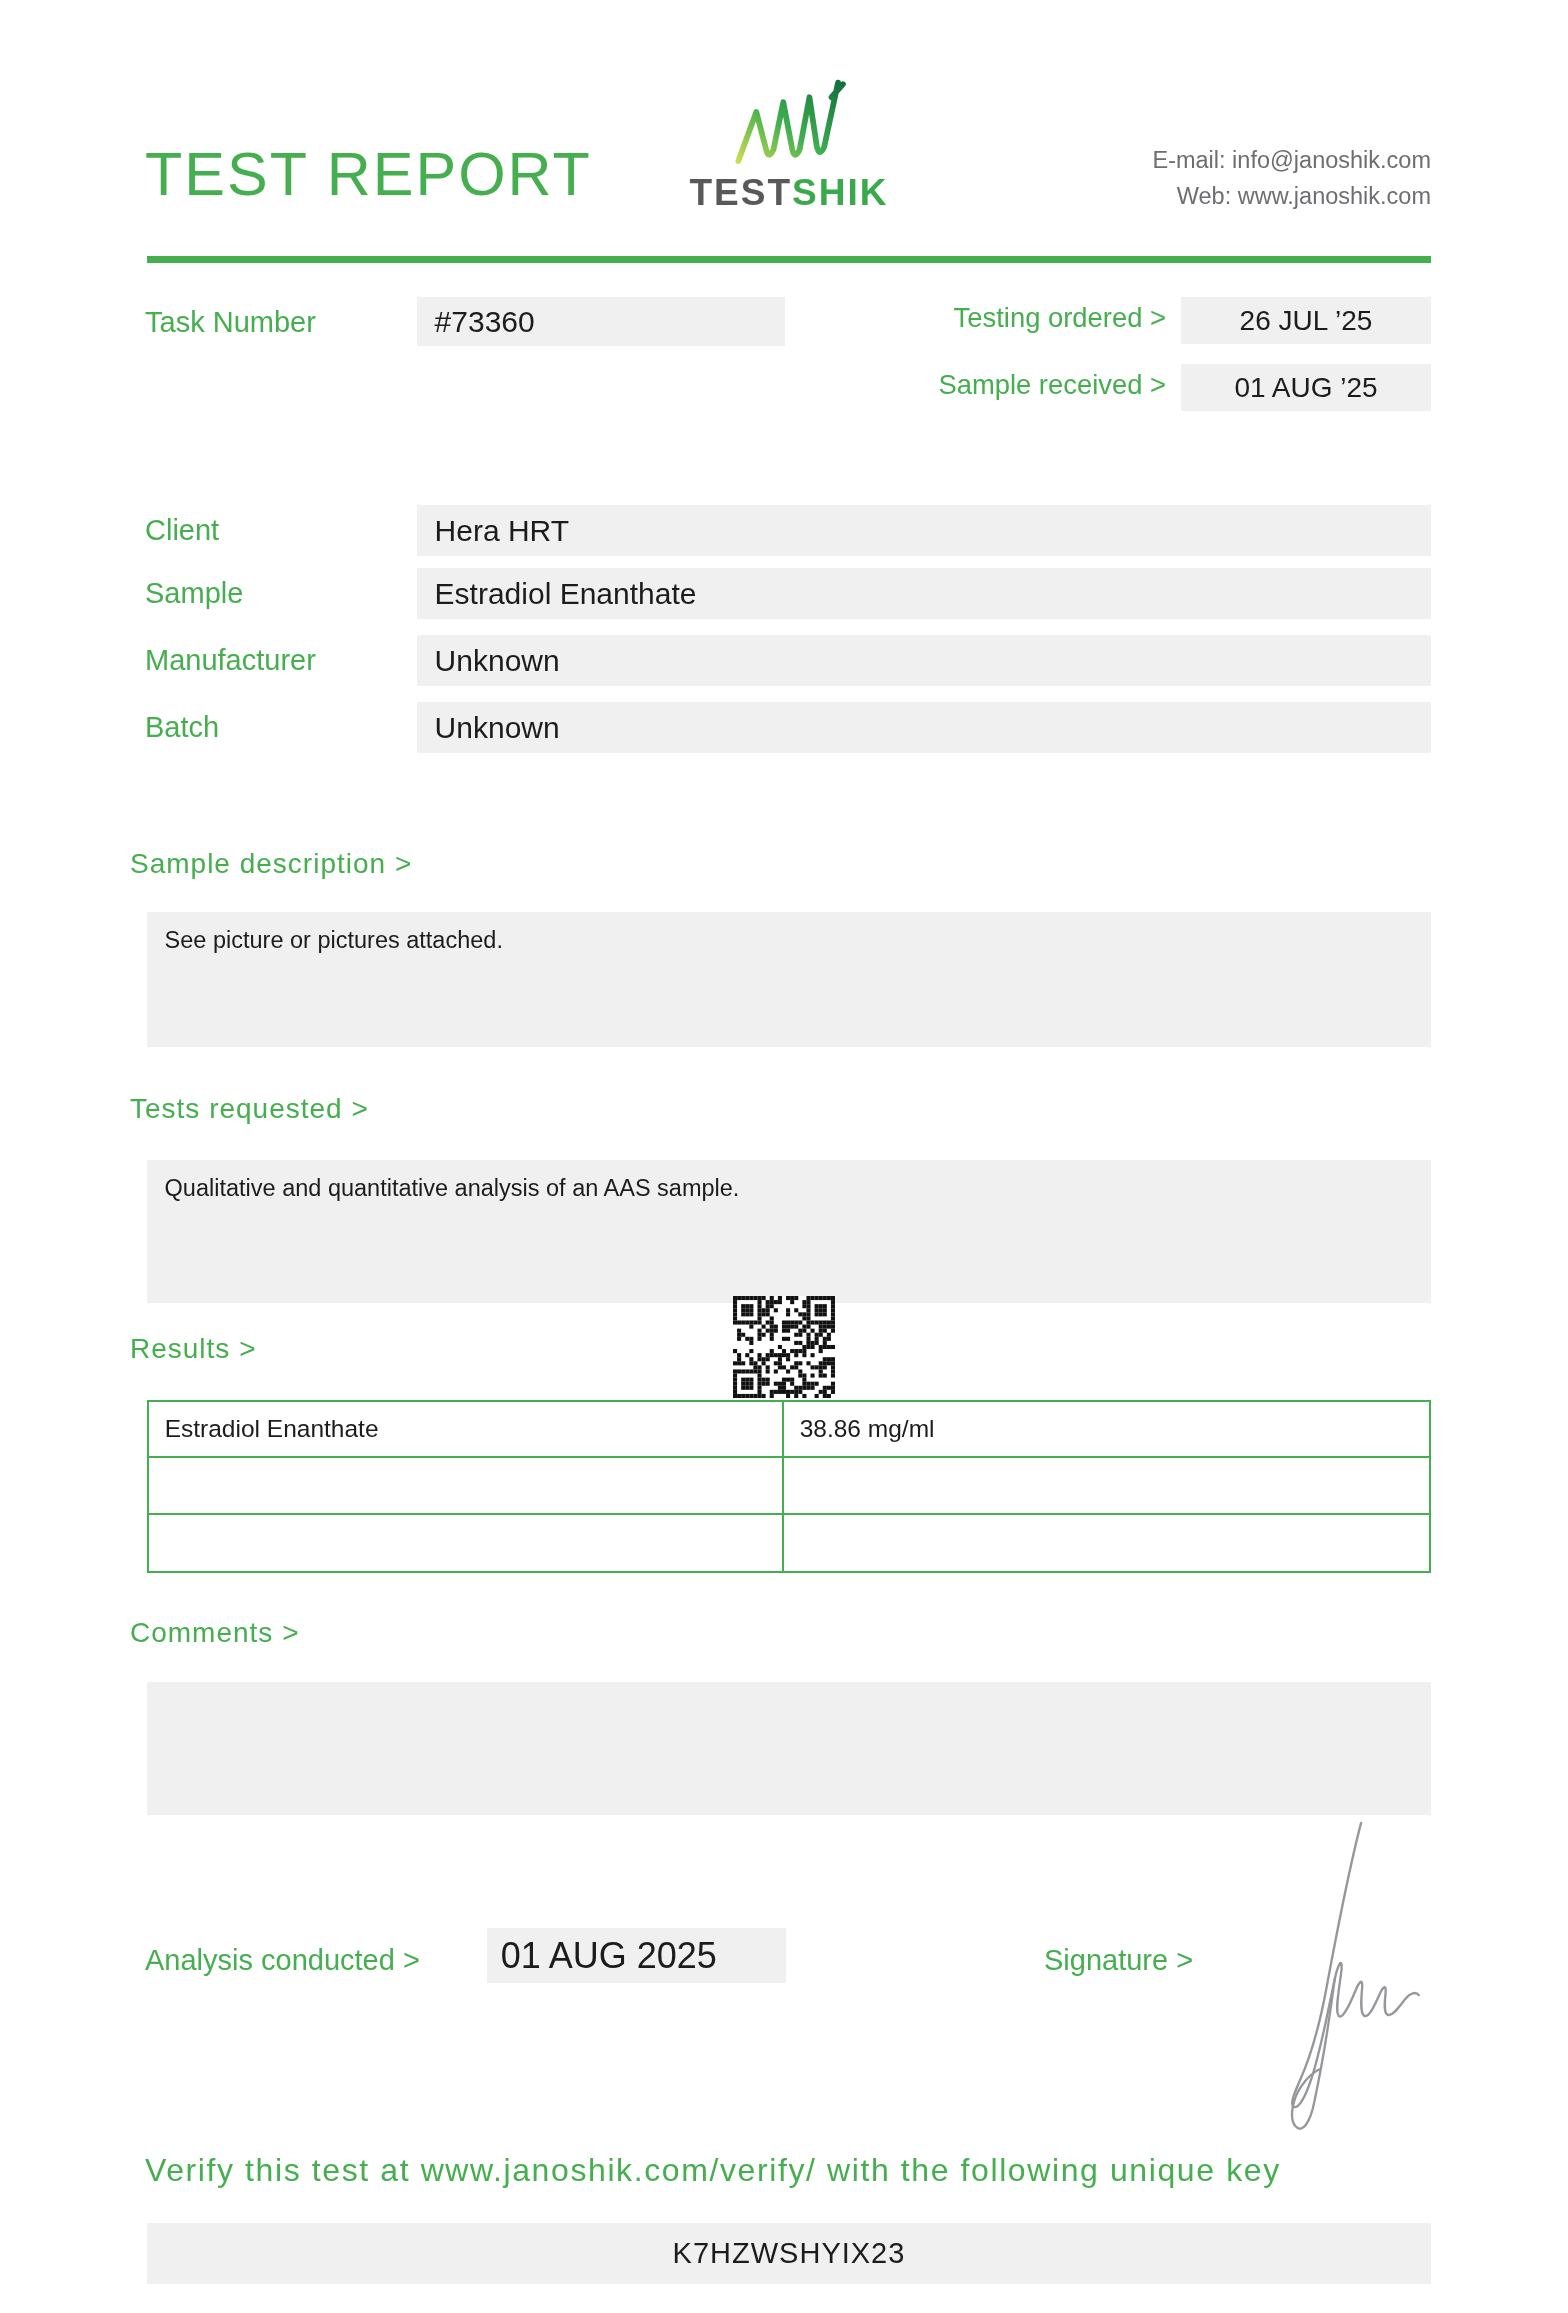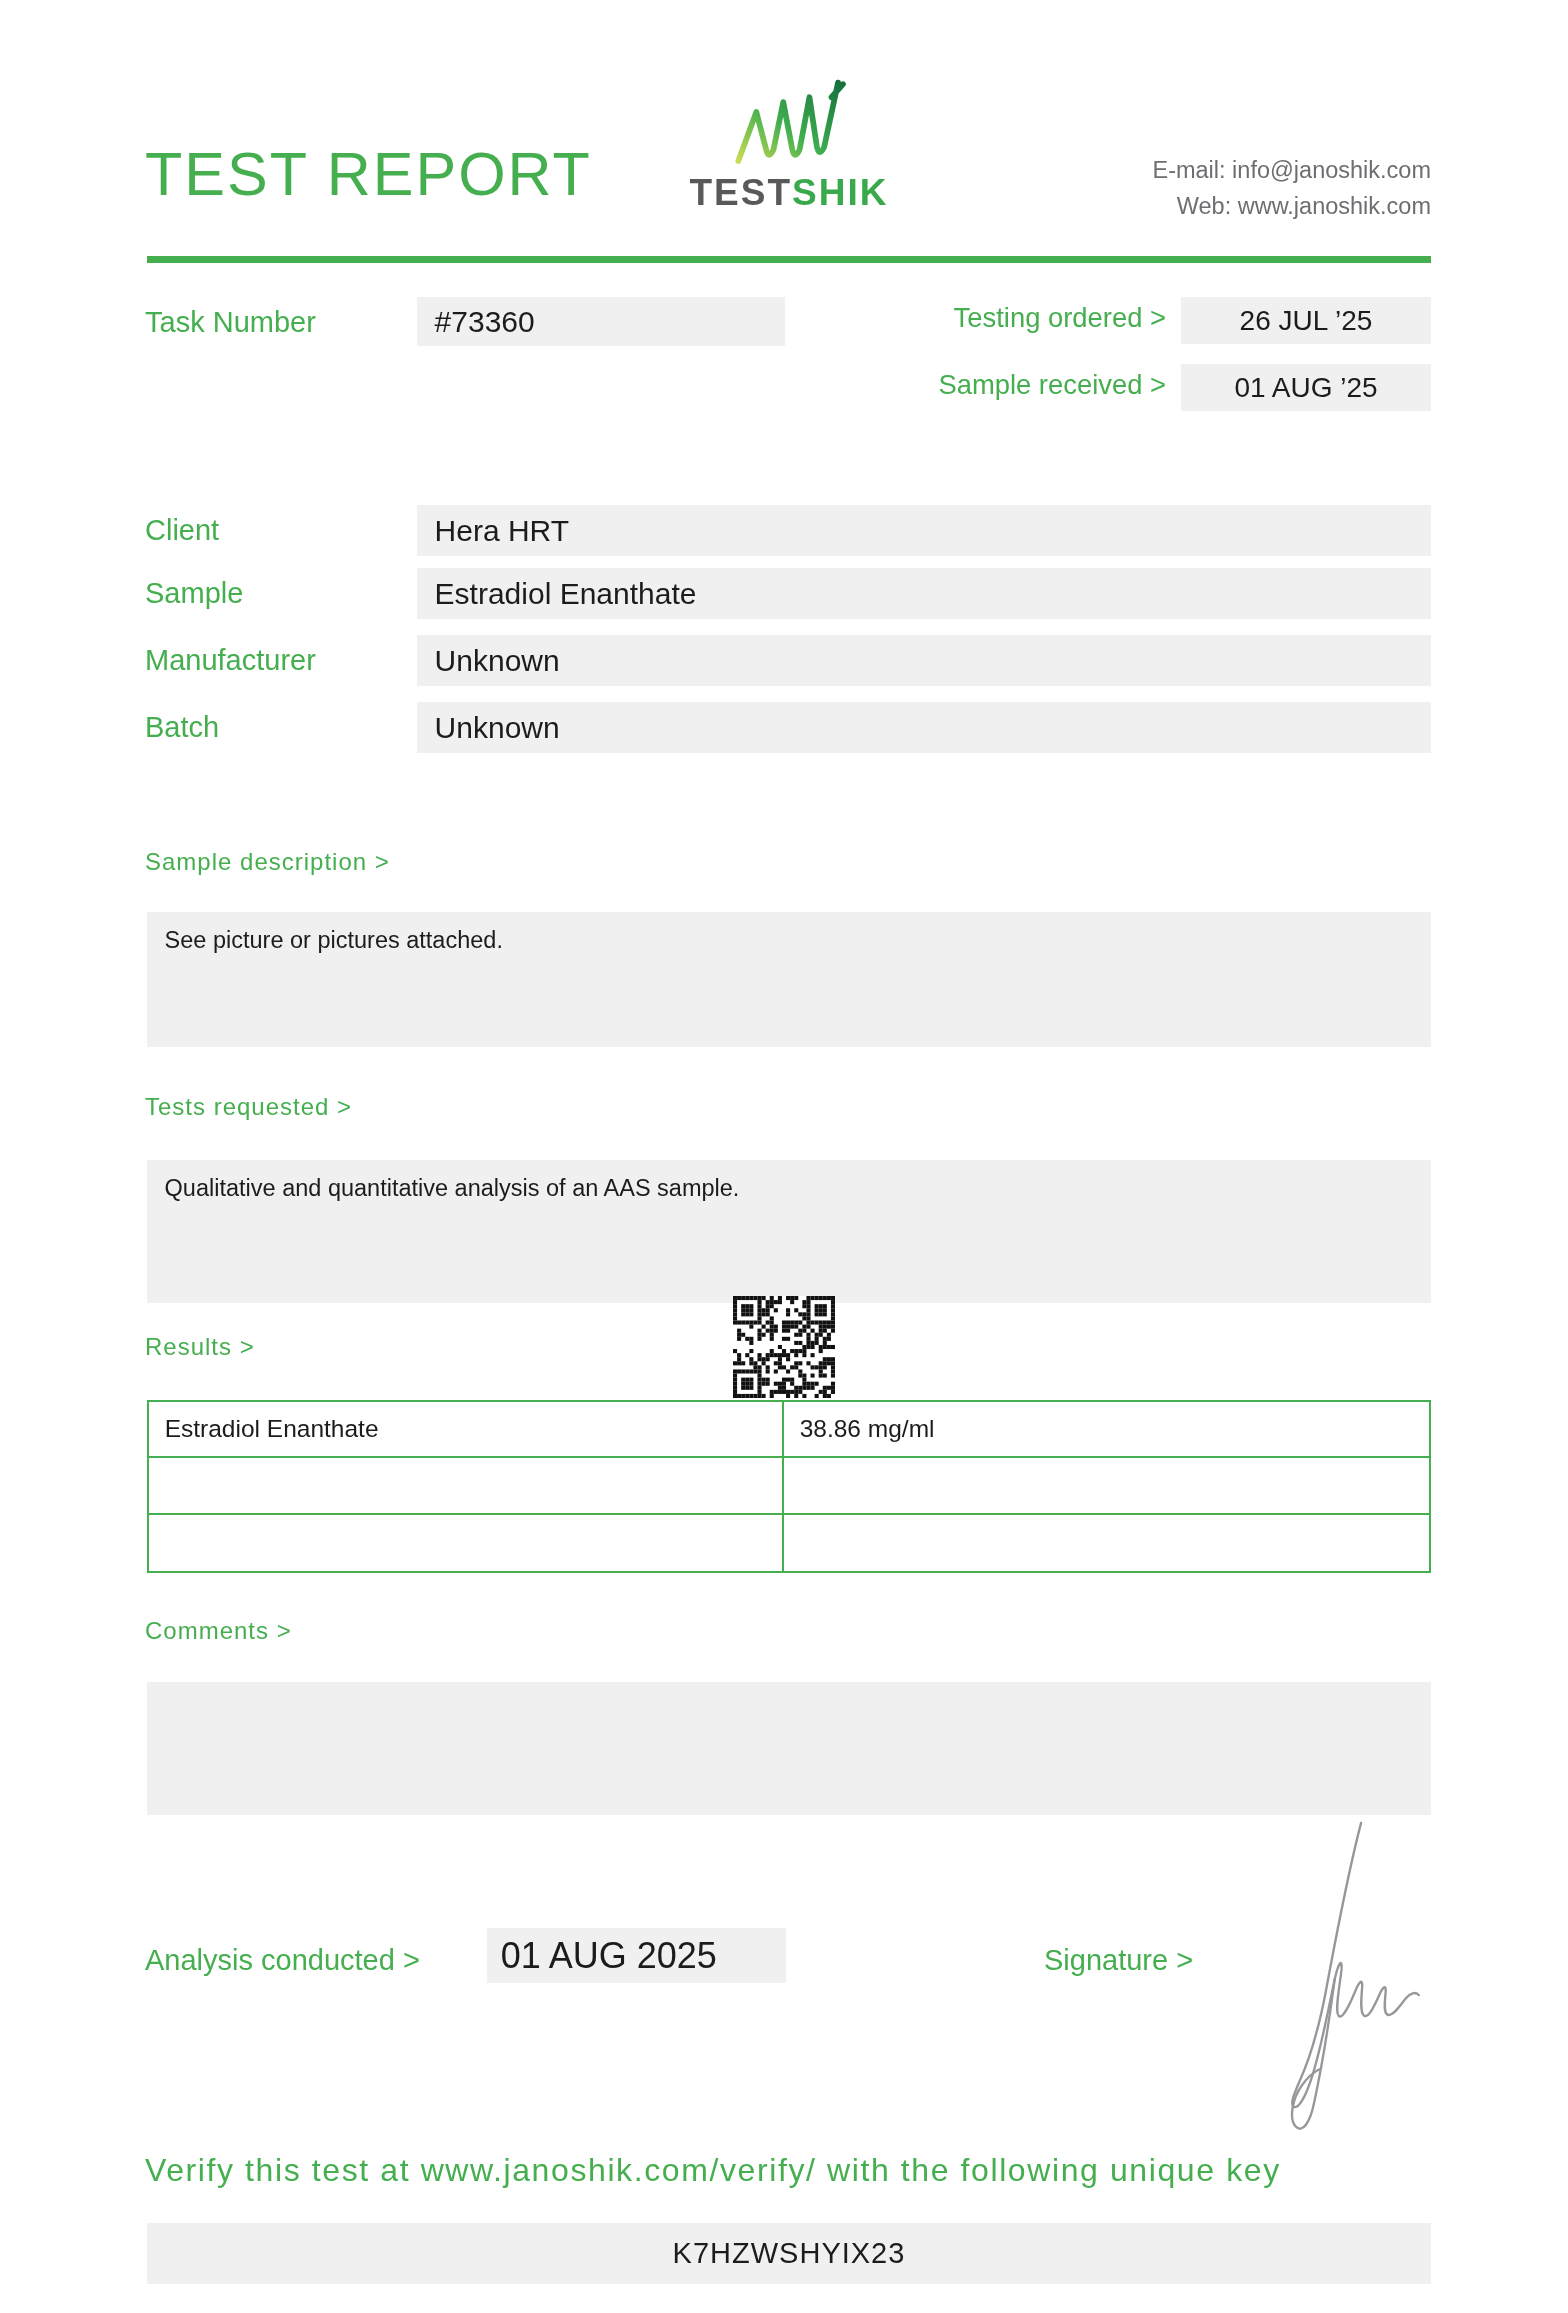--- a/index.html
+++ b/index.html
@@ -13,21 +13,21 @@
   body{background:#ffffff;font-family:"Liberation Sans",sans-serif;}
   .page{position:relative;width:1568px;height:2313px;background:#ffffff;overflow:hidden;}
 
   
   .title{position:absolute;left:145px;top:139px;font-size:61px;letter-spacing:2px;color:var(--green);font-weight:500;}
   .logo{position:absolute;left:674px;top:76px;width:230px;text-align:center;}
   .logo-icon{display:block;margin:0 auto;}
   .logo-text{font-size:37px;font-weight:700;letter-spacing:2px;margin-top:2px;white-space:nowrap;}
   .logo-text .lg-gray{color:var(--logo-gray);}
   .logo-text .lg-green{color:#3aa94c;}
-  .contact{position:absolute;right:137px;top:152px;text-align:right;font-size:23.5px;color:var(--text-gray);line-height:36px;}
+  .contact{position:absolute;right:137px;top:142px;text-align:right;font-size:23.5px;color:var(--text-gray);line-height:36px;}
   .hr-green{position:absolute;left:147px;top:256px;width:1284px;height:6.9px;background:var(--green);}
 
   
   .task-label{position:absolute;left:145px;top:306px;font-size:29px;color:var(--green);}
   .task-value{position:absolute;left:417px;top:297px;width:368px;height:49px;background:var(--gray-box);
               font-size:30px;color:var(--text-dark);line-height:49px;padding-left:17.6px;}
   .date-label{position:absolute;width:402px;right:402px;text-align:right;font-size:27.4px;color:var(--green);}
   .date-box{position:absolute;left:1181px;width:250px;height:47px;background:var(--gray-box);
             font-size:28px;color:var(--text-dark);line-height:47px;text-align:center;}
   .dl0{top:302px;} .db0{top:297px;}
@@ -36,21 +36,21 @@
   
   .f-label{position:absolute;left:145px;font-size:29px;color:var(--green);}
   .f-box{position:absolute;left:417px;width:1014px;height:51px;background:var(--gray-box);
          font-size:30px;color:var(--text-dark);line-height:51px;padding-left:17.6px;}
   .fl0{top:514px;} .fb0{top:505px;}
   .fl1{top:577px;} .fb1{top:568px;}
   .fl2{top:644px;} .fb2{top:635px;}
   .fl3{top:711px;} .fb3{top:702px;}
 
   
-  .sec-heading{position:absolute;left:145px;font-size:24px;letter-spacing:1px;color:var(--green);}
+  .sec-heading{position:absolute;left:130px;font-size:28px;letter-spacing:1px;color:var(--green);}
   .h-desc{top:848px;} .h-tests{top:1093px;} .h-results{top:1333px;} .h-comments{top:1617px;}
   .sec-box{position:absolute;left:147px;width:1284px;background:var(--gray-box);
            font-size:23.5px;color:var(--text-dark);padding:14.7px 17.6px;}
   .b-desc{top:912px;height:135px;}
   .b-tests{top:1160px;height:143px;}
   .b-comments{top:1682px;height:133px;}
 
   .qr{position:absolute;left:733px;top:1296px;width:102px;height:102px;}
 
   

